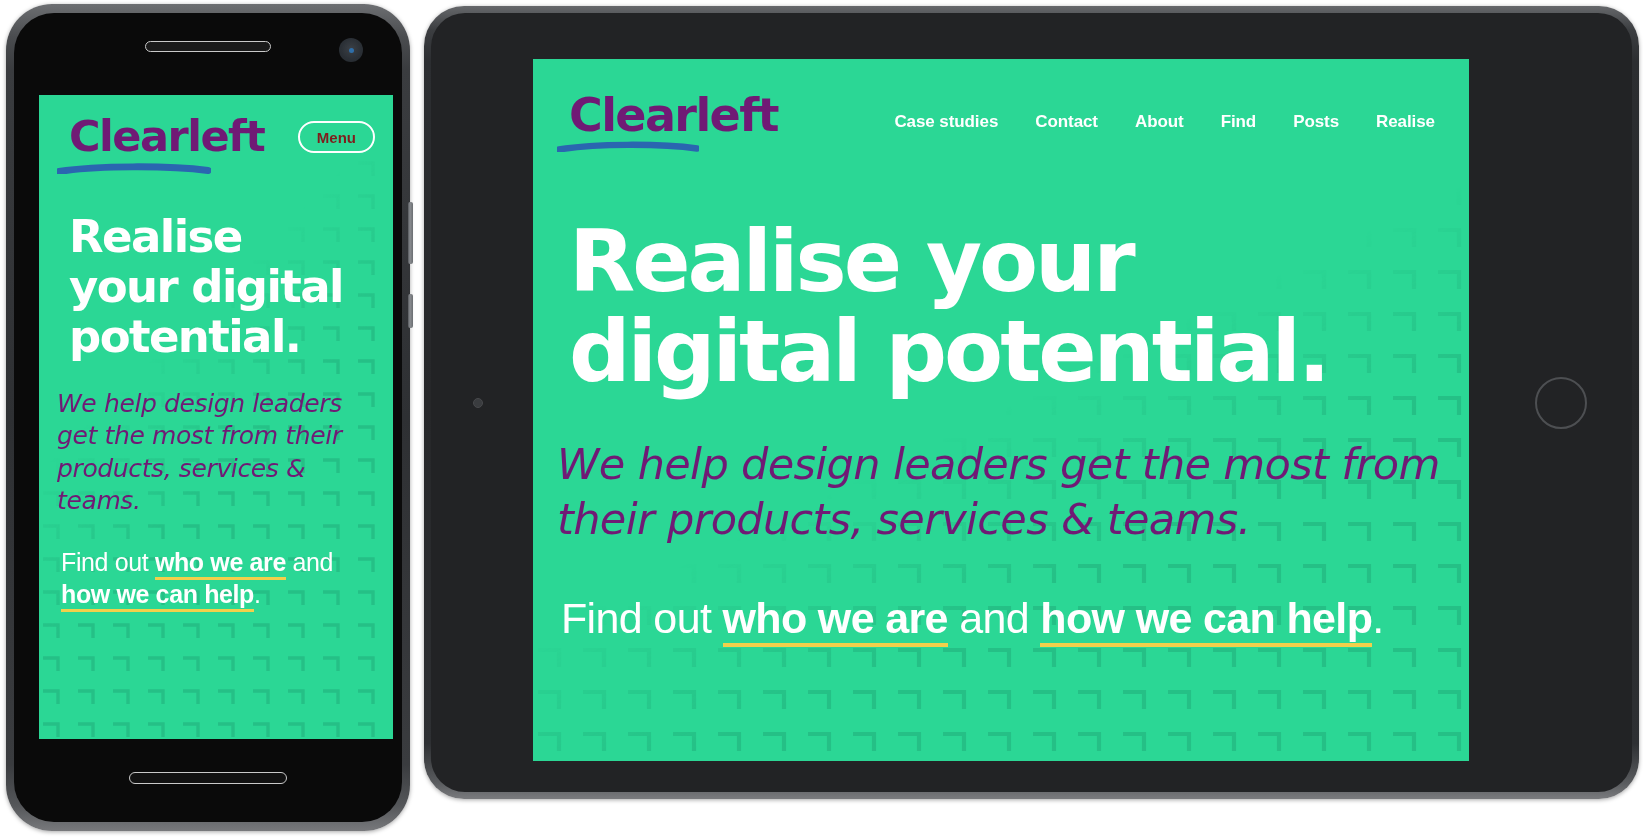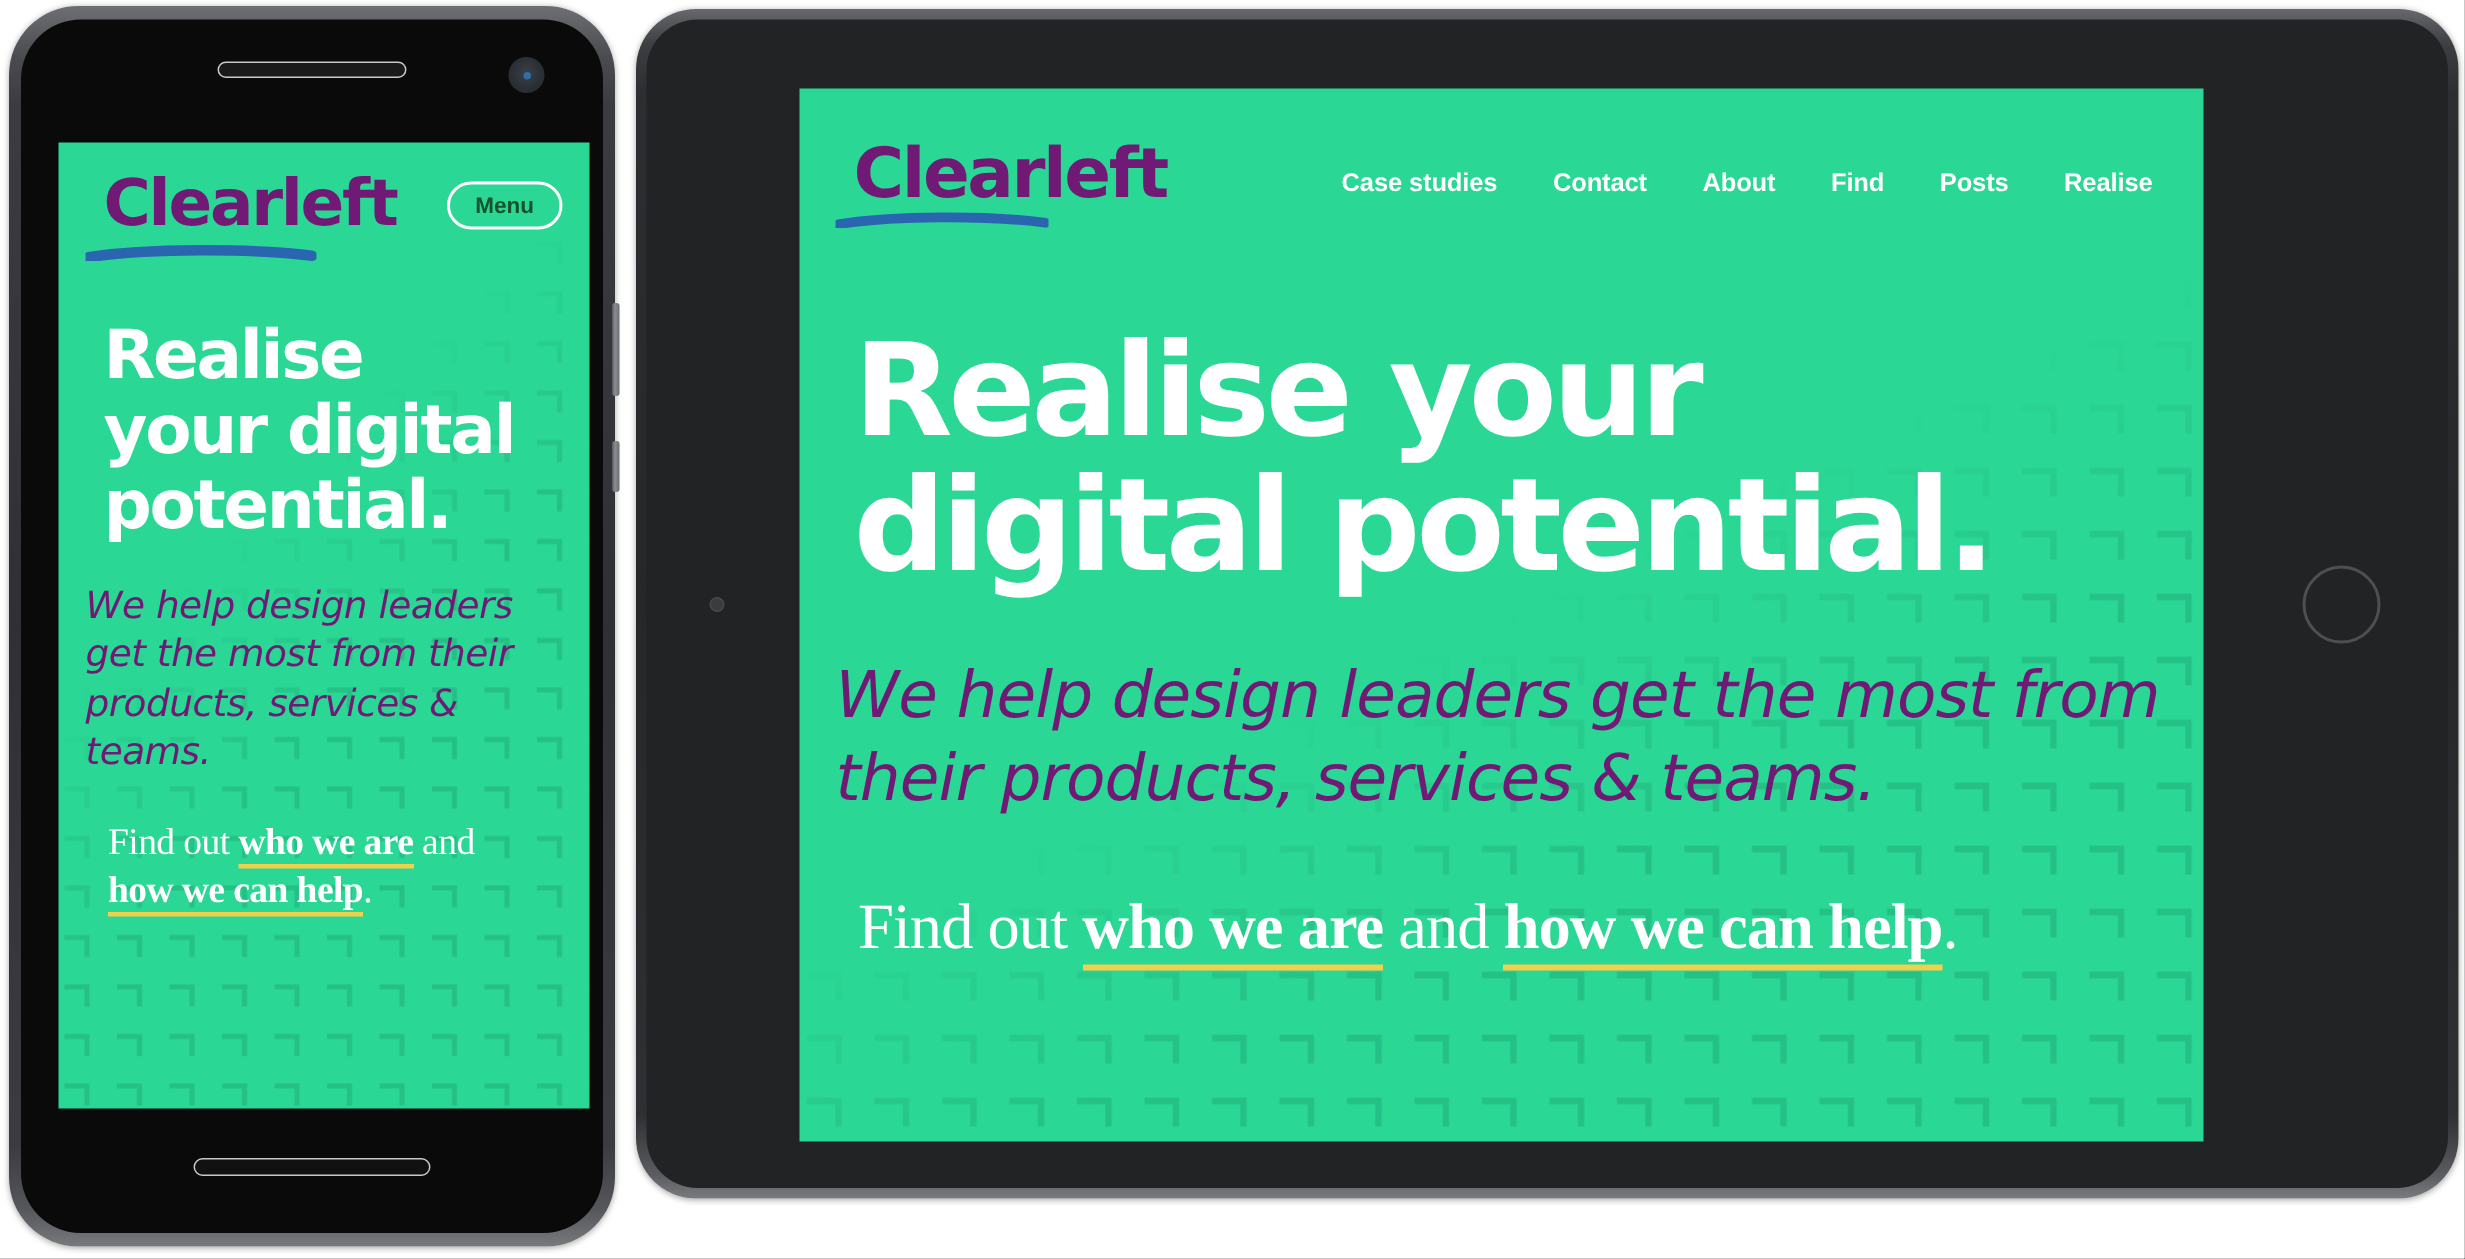--- a/index.html
+++ b/index.html
@@ -52,21 +52,21 @@
     color: #ffffff;
     text-decoration: none;
     font-weight: bold;
     letter-spacing: -0.005em;
     white-space: nowrap;
   }
 
   .menu-btn {
     border: 2px solid #ffffff;
     border-radius: 999px;
-    color: #14532d;
+    color: #7f1d1d;
     font-weight: bold;
     display: inline-flex;
     align-items: center;
     justify-content: center;
     background: transparent;
     box-sizing: border-box;
   }
 
   h1.headline {
     color: #ffffff;
@@ -78,24 +78,24 @@
   p.lede {
     color: #701a75;
     font-family: "DejaVu Sans", sans-serif;
     font-weight: normal;
     letter-spacing: -0.015em;
     margin: 0;
     font-style: italic;
   }
   p.findout {
     color: #ffffff;
-    font-family: Liberation Serif, serif;
+    font-family: Liberation Sans, sans-serif;
     font-weight: normal;
     letter-spacing: -0.015em;
-    margin: 15px;
+    margin: 4px;
   }
   p.findout a {
     color: #ffffff;
     font-weight: bold;
     text-decoration: none;
     border-bottom: 3px solid #f2d04b;
     padding-bottom: 1px;
   }
 
   

